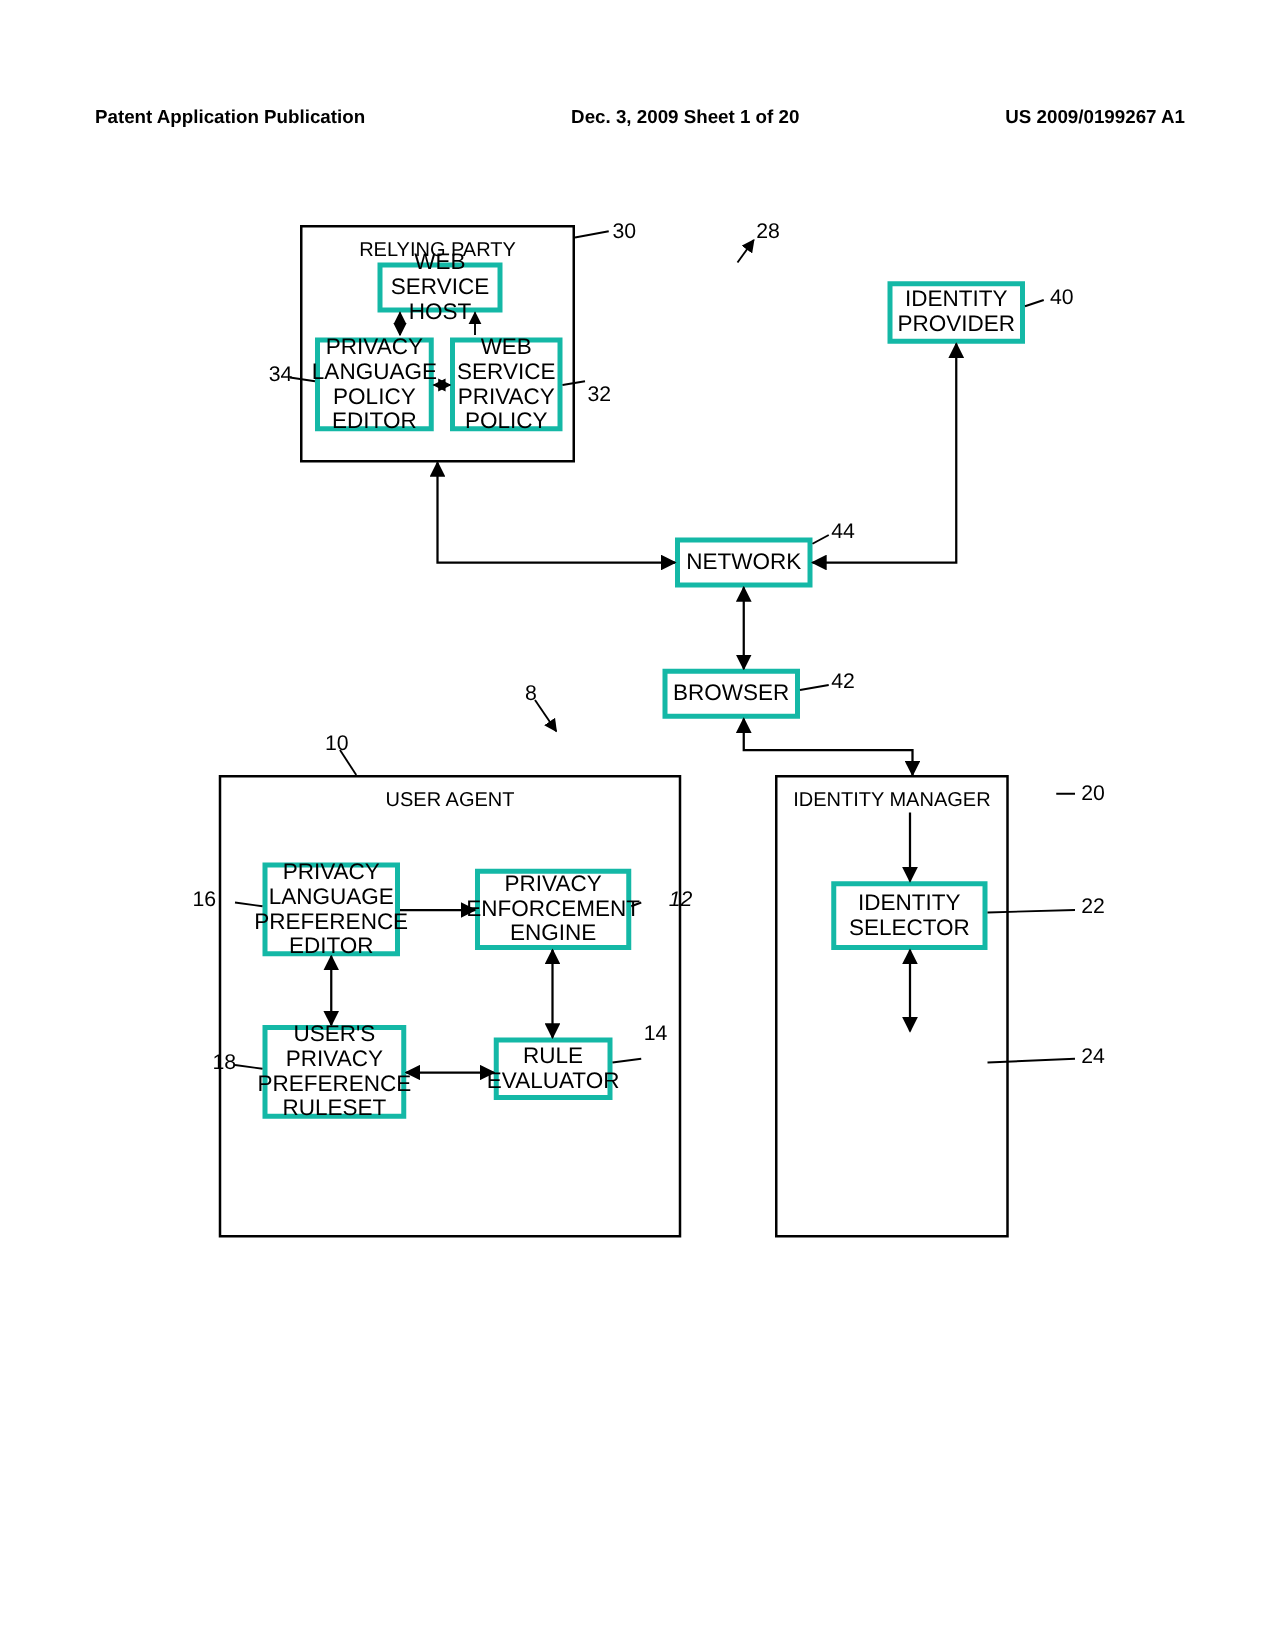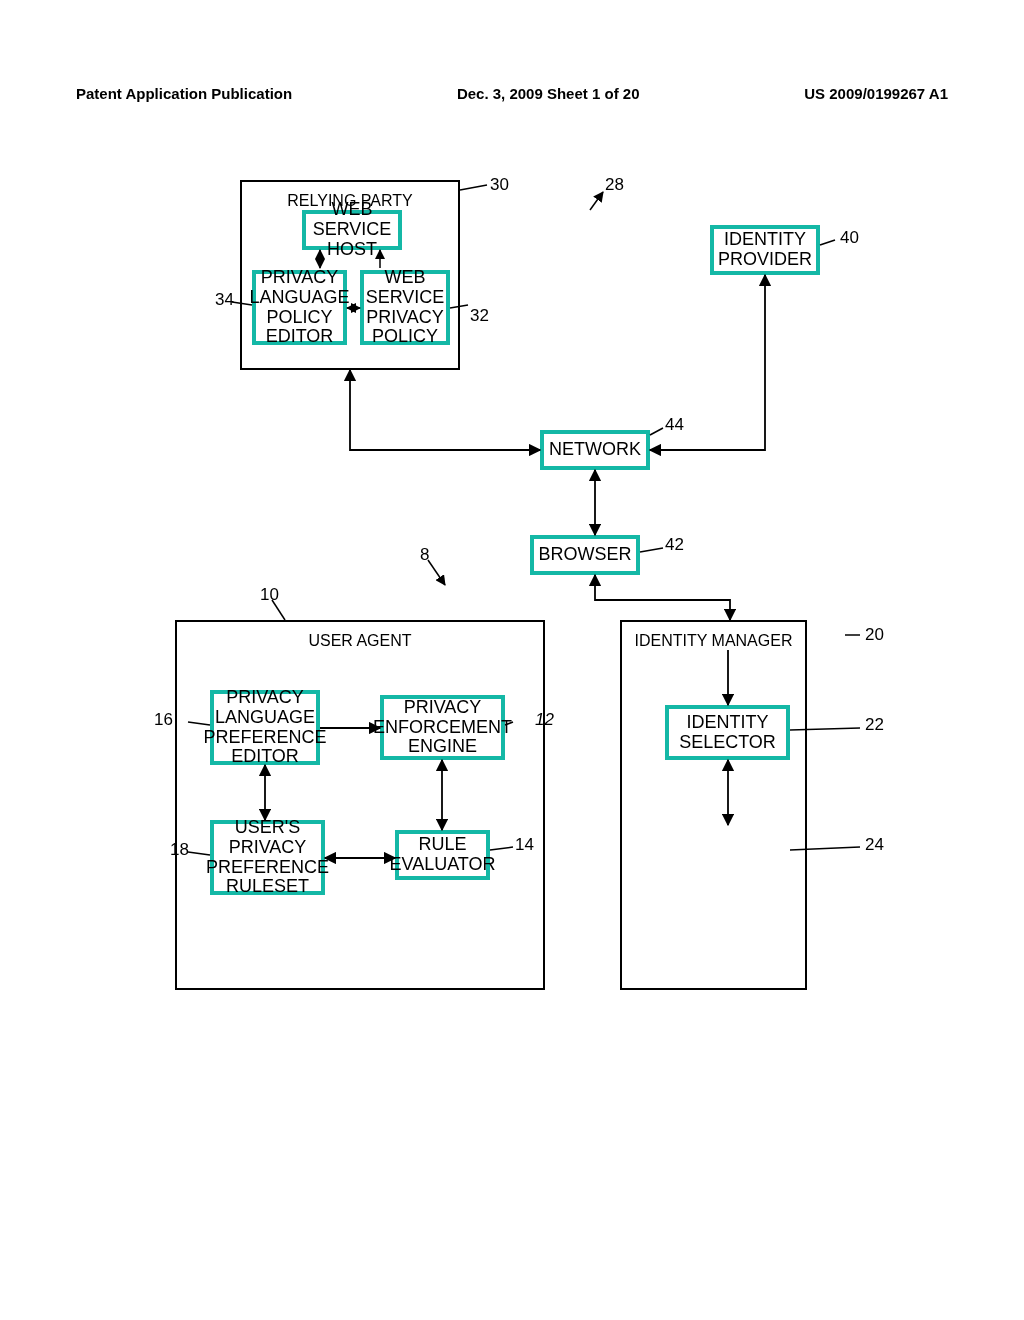--- a/index.html
+++ b/index.html
@@ -78,21 +78,21 @@
     <div class="ref" style="left:350px; top:145px;margin-top:11px;">32</div>
     <div class="ref" style="left:545px; top:265px;">44</div>
     <div class="ref" style="left:545px; top:385px;">42</div>
     <div class="ref" style="left:300px; top:395px;">8</div>
     <div class="ref" style="left:140px; top:435px;">10</div>
     <div class="ref" style="left:745px; top:475px;">20</div>
     <div class="ref" style="left:34px; top:560px;">16</div>
     <div class="ref" style="left:415px; top:560px;font-style:italic;">12</div>
     <div class="ref" style="left:745px; top:565px;">22</div>
     <div class="ref" style="left:50px; top:690px;">18</div>
-    <div class="ref" style="left:395px; top:685px;">14</div>
+    <div class="ref" style="left:395px; top:667px;">14</div>
     <div class="ref" style="left:745px; top:685px;">24</div>
 
     <svg class="connectors">
       <defs>
         <marker id="ah" viewBox="0 0 10 10" refX="9" refY="5" markerWidth="7" markerHeight="7" orient="auto-start-reverse">
           <path d="M 0 0 L 10 5 L 0 10 z" fill="#000"></path>
         </marker>
       </defs>
 
       <line x1="367" y1="35" x2="340" y2="40" stroke="#000" stroke-width="1.5"></line>

